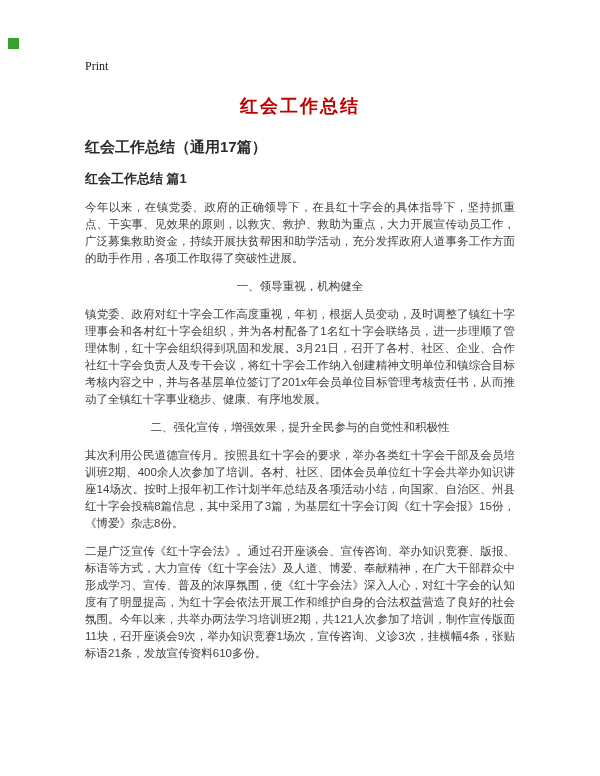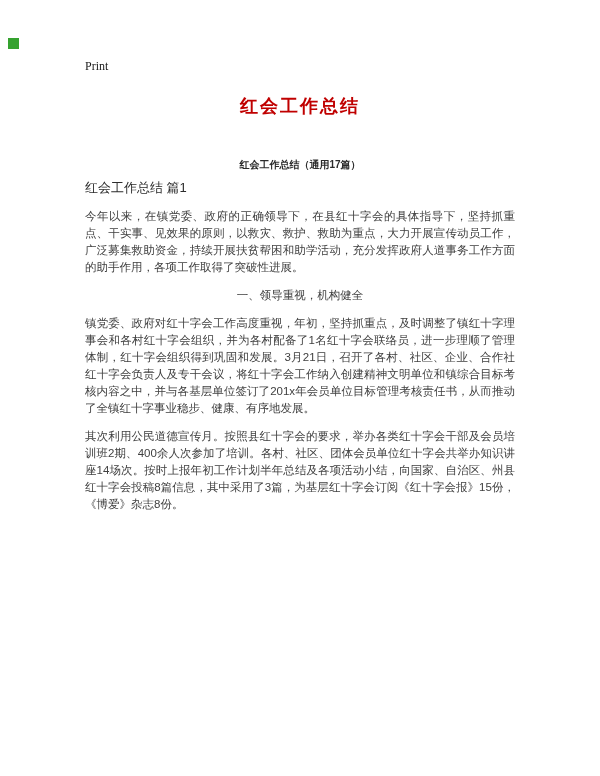--- a/index.html
+++ b/index.html
@@ -30,32 +30,31 @@
     margin-bottom: 20px;
     display: inline-block;
     cursor: pointer;
   }
   .doc-title {
     text-align: center;
     color: #c00000;
     font-size: 18px;
     font-weight: bold;
     letter-spacing: 2px;
-    margin-bottom: 40px;
+    margin-bottom: 20px;
   }
   .doc-subtitle {
-    font-size: 10px;
+    font-size: 15px;
     font-weight: bold;
     color: #2b2b2b;
-    margin-bottom: 7px;
-    text-align: center;
+    margin-bottom: 13px;
   }
   .part-title {
     font-size: 13px;
-    font-weight: normal;
+    font-weight: bold;
     color: #2b2b2b;
     margin-bottom: 11px;
   }
   p.body-para, p.sub-heading {
     font-size: 11.5px;
     line-height: 17px;
     color: #404040;
     text-align: justify;
     margin-bottom: 11px;
     margin-top: 11px;
@@ -76,20 +75,22 @@
   <h1 class="doc-title">红会工作总结</h1>
 
   <div class="doc-subtitle">红会工作总结（通用17篇）</div>
 
   <div class="part-title">红会工作总结 篇1</div>
 
   <p class="body-para">今年以来，在镇党委、政府的正确领导下，在县红十字会的具体指导下，坚持抓重点、干实事、见效果的原则，以救灾、救护、救助为重点，大力开展宣传动员工作，广泛募集救助资金，持续开展扶贫帮困和助学活动，充分发挥政府人道事务工作方面的助手作用，各项工作取得了突破性进展。</p>
 
   <p class="sub-heading">一、领导重视，机构健全</p>
 
-  <p class="body-para">镇党委、政府对红十字会工作高度重视，年初，坚持抓重点，及时调整了镇红十字理事会和各村红十字会组织，并为各村配备了1名红十字会联络员，进一步理顺了管理体制，红十字会组织得到巩固和发展。3月21日，召开了各村、社区、企业、合作社红十字会负责人及专干会议，将红十字会工作纳入创建精神文明单位和镇综合目标考核内容之中，并与各基层单位签订了201x年会员单位目标管理考核责任书，从而推动了全镇红十字事业稳步、健康、有序地发展。</p>
+  <p class="body-para">镇党委、政府对红十字会工作高度重视，年初，根据人员变动，及时调整了镇红十字理事会和各村红十字会组织，并为各村配备了1名红十字会联络员，进一步理顺了管理体制，红十字会组织得到巩固和发展。3月21日，召开了各村、社区、企业、合作社红十字会负责人及专干会议，将红十字会工作纳入创建精神文明单位和镇综合目标考核内容之中，并与各基层单位签订了201x年会员单位目标管理考核责任书，从而推动了全镇红十字事业稳步、健康、有序地发展。</p>
 
+  <p class="sub-heading">二、强化宣传，增强效果，提升全民参与的自觉性和积极性</p>
 
   <p class="body-para">其次利用公民道德宣传月。按照县红十字会的要求，举办各类红十字会干部及会员培训班2期、400余人次参加了培训。各村、社区、团体会员单位红十字会共举办知识讲座14场次。按时上报年初工作计划半年总结及各项活动小结，向国家、自治区、州县红十字会投稿8篇信息，其中采用了3篇，为基层红十字会订阅《红十字会报》15份，《博爱》杂志8份。</p>
 
+  <p class="body-para">二是广泛宣传《红十字会法》。通过召开座谈会、宣传咨询、举办知识竞赛、版报、标语等方式，大力宣传《红十字会法》及人道、博爱、奉献精神，在广大干部群众中形成学习、宣传、普及的浓厚氛围，使《红十字会法》深入人心，对红十字会的认知度有了明显提高，为红十字会依法开展工作和维护自身的合法权益营造了良好的社会氛围。今年以来，共举办两法学习培训班2期，共121人次参加了培训，制作宣传版面11块，召开座谈会9次，举办知识竞赛1场次，宣传咨询、义诊3次，挂横幅4条，张贴标语21条，发放宣传资料610多份。</p>
 
 
 </div>
 
 </body></html>

